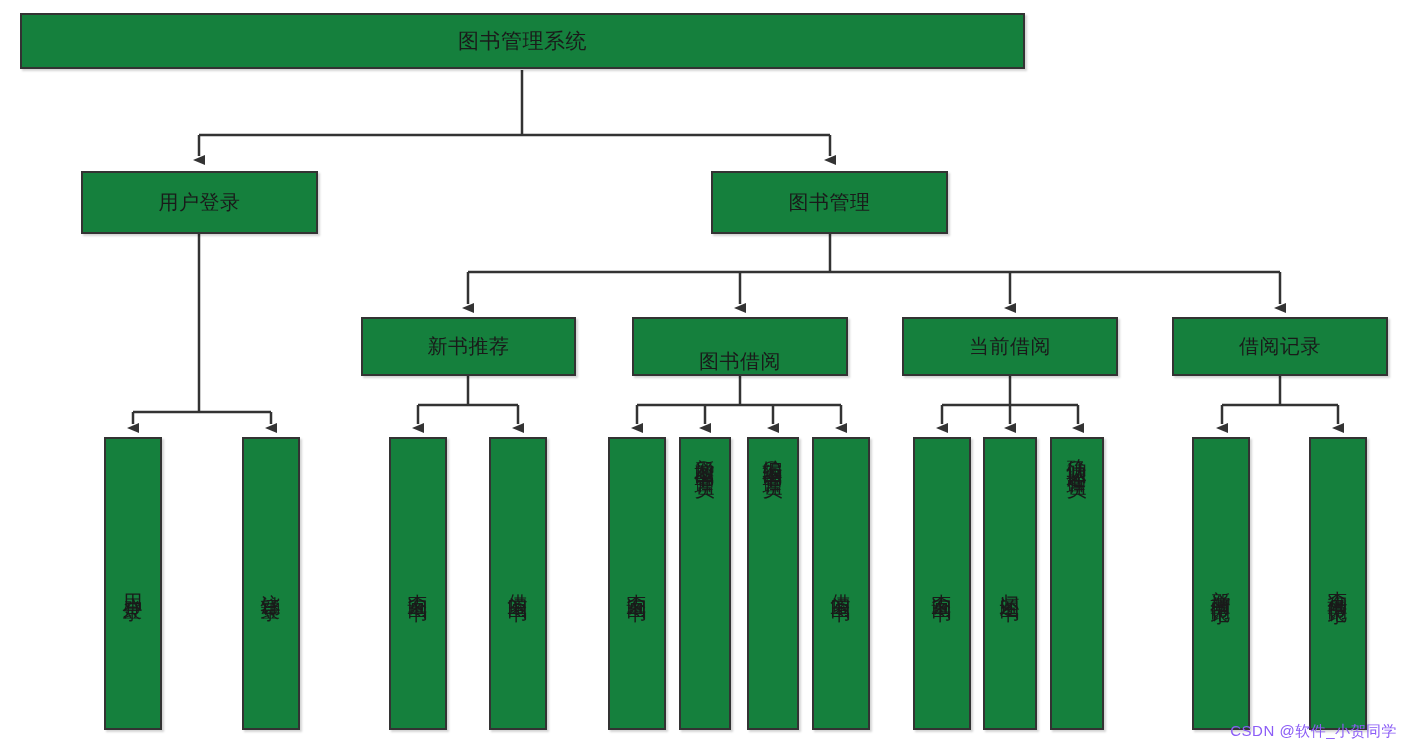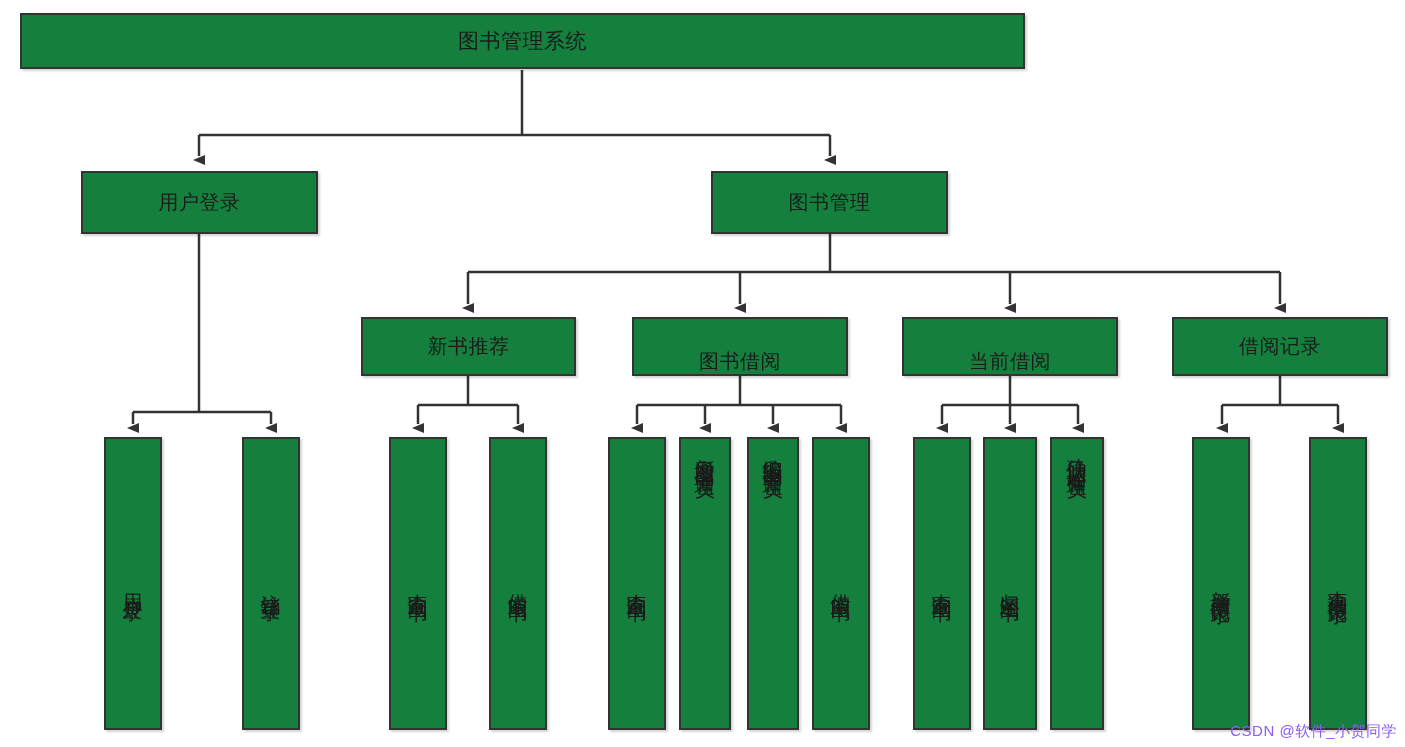--- a/index.html
+++ b/index.html
@@ -145,21 +145,21 @@
   </div>
 
   <div class="node horizontal" style="left:361px; top:317px; width:215px; height:59px;">
     <span class="lbl">新书推荐</span>
   </div>
 
   <div class="node horizontal" style="left:632px; top:317px; width:216px; height:59px;align-items:flex-end;">
     <span class="lbl">图书借阅</span>
   </div>
 
-  <div class="node horizontal" style="left:902px; top:317px; width:216px; height:59px;align-items:flex-end;">
+  <div class="node horizontal" style="left:902px; top:317px; width:216px; height:59px;">
     <span class="lbl">当前借阅</span>
   </div>
 
   <div class="node horizontal" style="left:1172px; top:317px; width:216px; height:59px;">
     <span class="lbl">借阅记录</span>
   </div>
 
   <div class="node vertical" style="left:104px; top:437px; width:58px; height:293px;">
     <span class="lbl">用户登录</span>
   </div>

